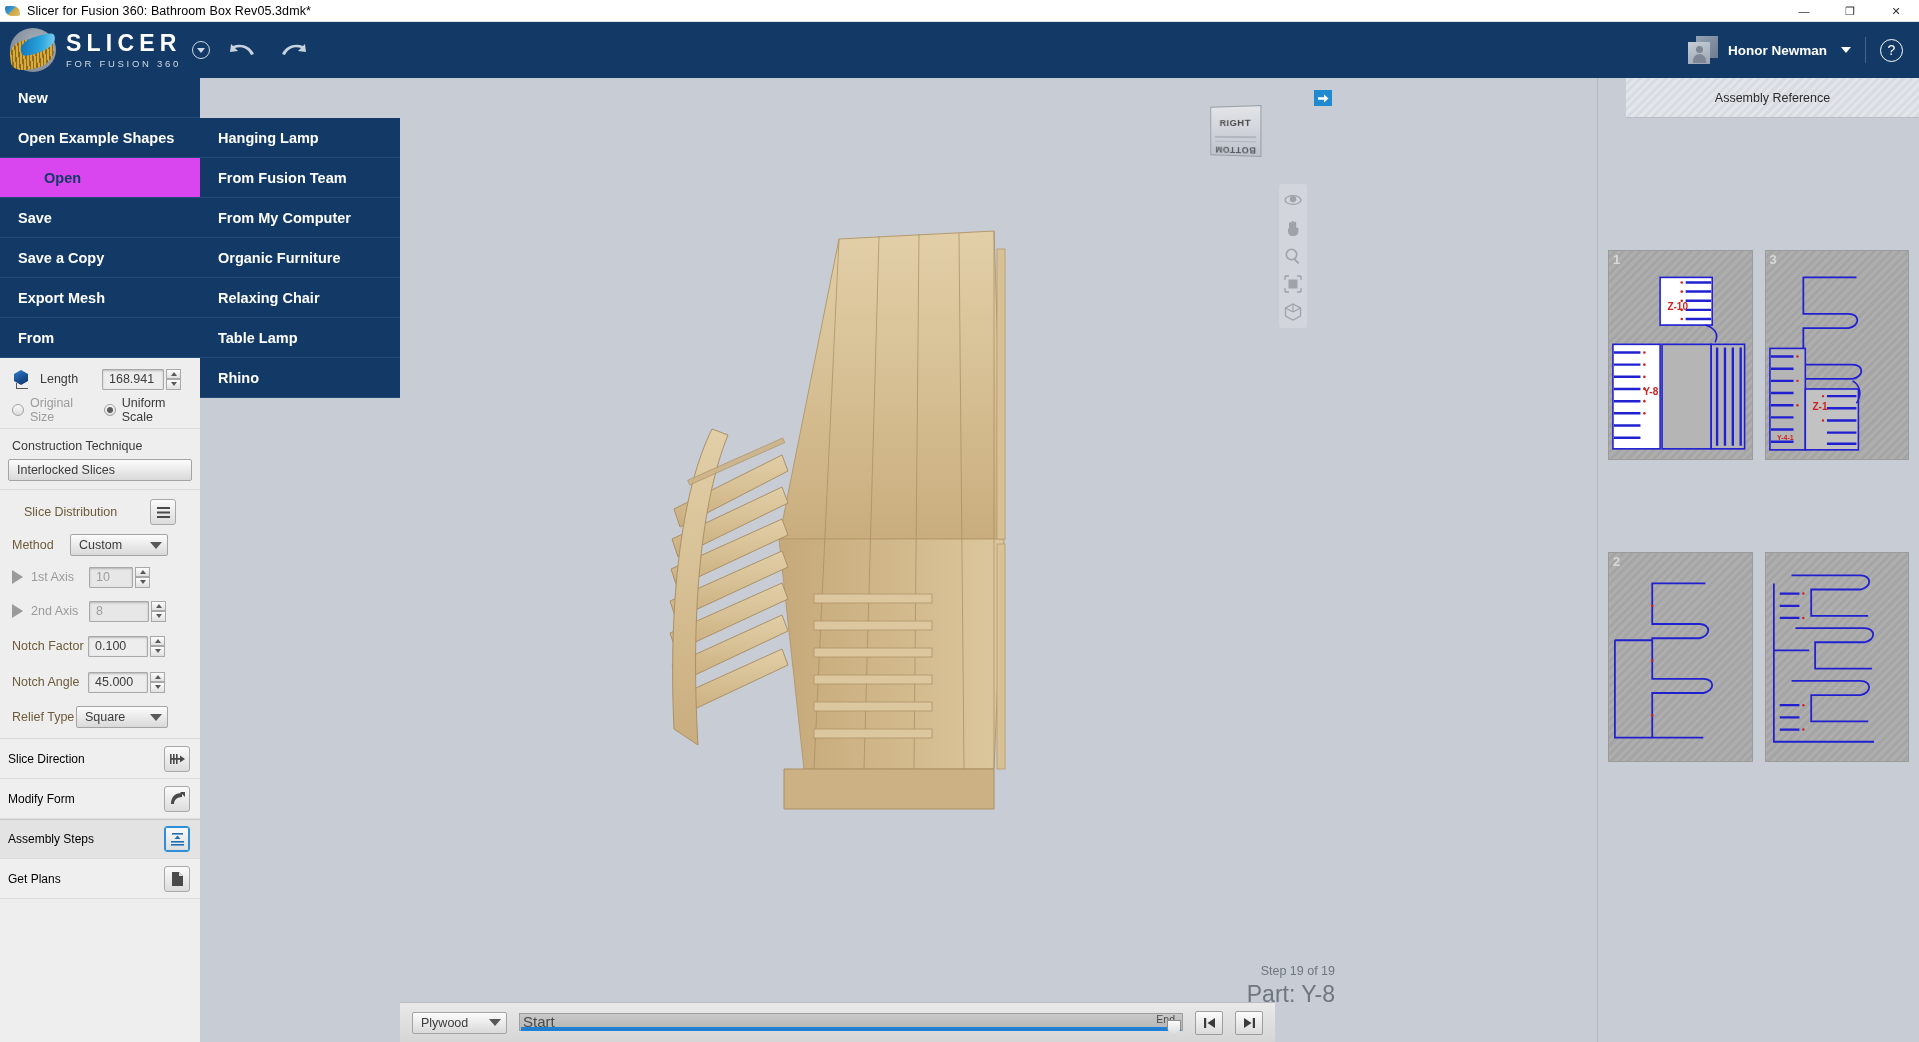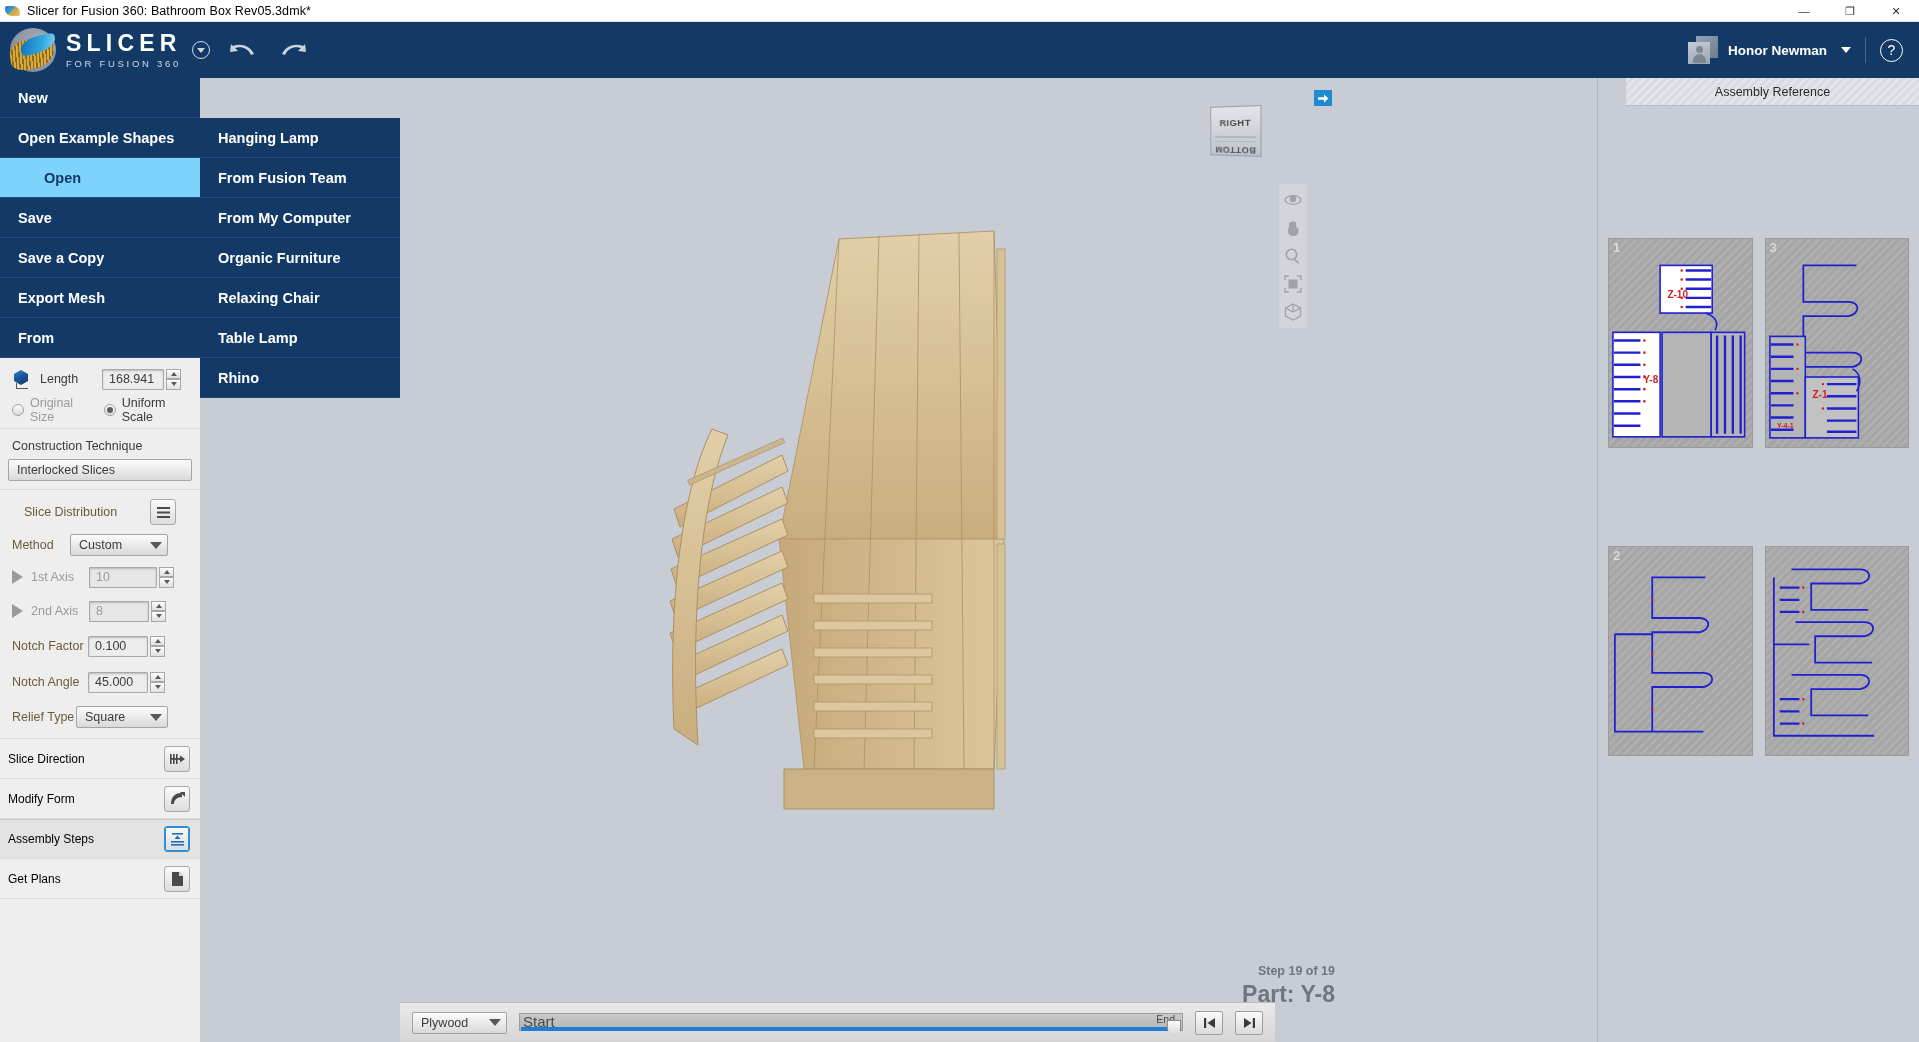--- a/index.html
+++ b/index.html
@@ -117,21 +117,21 @@
   .leftpanel {
     width: 200px; flex: none; background: #eeeeee;
     display: flex; flex-direction: column; position: relative; z-index: 30;
   }
   .filemenu { background: #133a66; }
   .filemenu .mi {
     height: 40px; display: flex; align-items: center; padding-left: 18px;
     color: #fff; font-size: 14.5px; font-weight: bold;
     border-bottom: 1px solid #234a78;
   }
-  .filemenu .mi.active { background: #7dd3fc; color: #133a66; padding-left: 44px; }
+  .filemenu .mi.active { background: #d946ef; color: #133a66; padding-left: 44px; }
 
   .params { padding: 0; background: #eeeeee; }
   .prow { display: flex; align-items: center; height: 34px; padding: 0 12px; }
   .pseg { border-bottom: 1px solid #dadada; padding: 4px 0; }
   .cube-ic { width: 20px; height: 20px; position: relative; flex: none; margin-right: 8px; }
   .cube-ic .c {
     position: absolute; left: 2px; top: 1px; width: 14px; height: 15px;
     background: linear-gradient(150deg,#2f7fd0 0%,#1b4f92 55%,#0f3468 100%);
     clip-path: polygon(50% 0,100% 26%,100% 74%,50% 100%,0 74%,0 26%);
   }
@@ -233,21 +233,21 @@
     position: absolute; right: 265px; top: 12px; width: 18px; height: 16px;
     background: #1f8ad0; display: flex; align-items: center; justify-content: center;
   }
   .vtools {
     position: absolute; right: 290px; top: 106px;
     width: 28px; padding: 7px 0;
     background: rgba(255,255,255,.18); border-radius: 3px;
     display: flex; flex-direction: column; align-items: center; gap: 10px;
   }
   .vtools .vt { width: 18px; height: 18px; opacity: .42; }
-  .step-info { position: absolute; right: 262px; bottom: 34px; text-align: right; font-weight: bold; }
+  .step-info { position: absolute; right: 262px; bottom: 34px; text-align: right; }
   .step-line { font-size: 12.5px; color: #6f7680; }
   .part-line { font-size: 23px; color: #6f7680; margin-top: 3px; }
 
   
   .bottombar {
     position: absolute; left: 200px; right: 322px; bottom: 0; height: 40px;
     background: linear-gradient(#e9e9e9,#d6d6d6); border-top: 1px solid #bcbcbc;
     display: flex; align-items: center; padding: 16px 12px; gap: 12px;
   }
   .mat-combo { width: 95px; flex: none; }
@@ -272,21 +272,21 @@
     display: flex; align-items: center; justify-content: center; flex: none;
   }
 
   
   .rightpanel {
     width: 322px; flex: none; background: #c8ccd4;
     border-left: 1px solid #b3b8c0;
     display: flex; flex-direction: column;
   }
   .rp-head {
-    height: 28px; display: flex; align-items: center; justify-content: center;
+    height: 40px; display: flex; align-items: center; justify-content: center;
     font-size: 12.5px; color: #2b2b2b;
     background: repeating-linear-gradient(135deg,#e2e5ea 0 3px,#d8dce2 3px 6px);
     border-bottom: 1px solid #b8bcc4;
     margin-left: 28px;
   }
   .thumbgrid {
     flex: 1; display: grid;
     grid-template-columns: 1fr 1fr; grid-template-rows: 1fr 1fr;
     gap: 12px; padding: 132px 10px 200px 10px; align-content: start;
   }
@@ -449,21 +449,21 @@
           <div class="plabel tan" style="width:58px">Method</div>
           <div class="combo" style="width:98px">
             <span>Custom</span>
               <i></i>
           </div>
         </div>
 
         <div class="prow" style="height:34px">
           <div class="tri"></div>
           <div class="plabel dim" style="width:58px">1st Axis</div>
-          <div class="txtfield dim" style="width:68px">10</div>
+          <div class="txtfield dim" style="width:44px">10</div>
           <div class="spin">
               <div class="up">
                 <i></i>
               </div>
               <div class="dn">
                 <i></i>
               </div>
             </div>
         </div>
 

